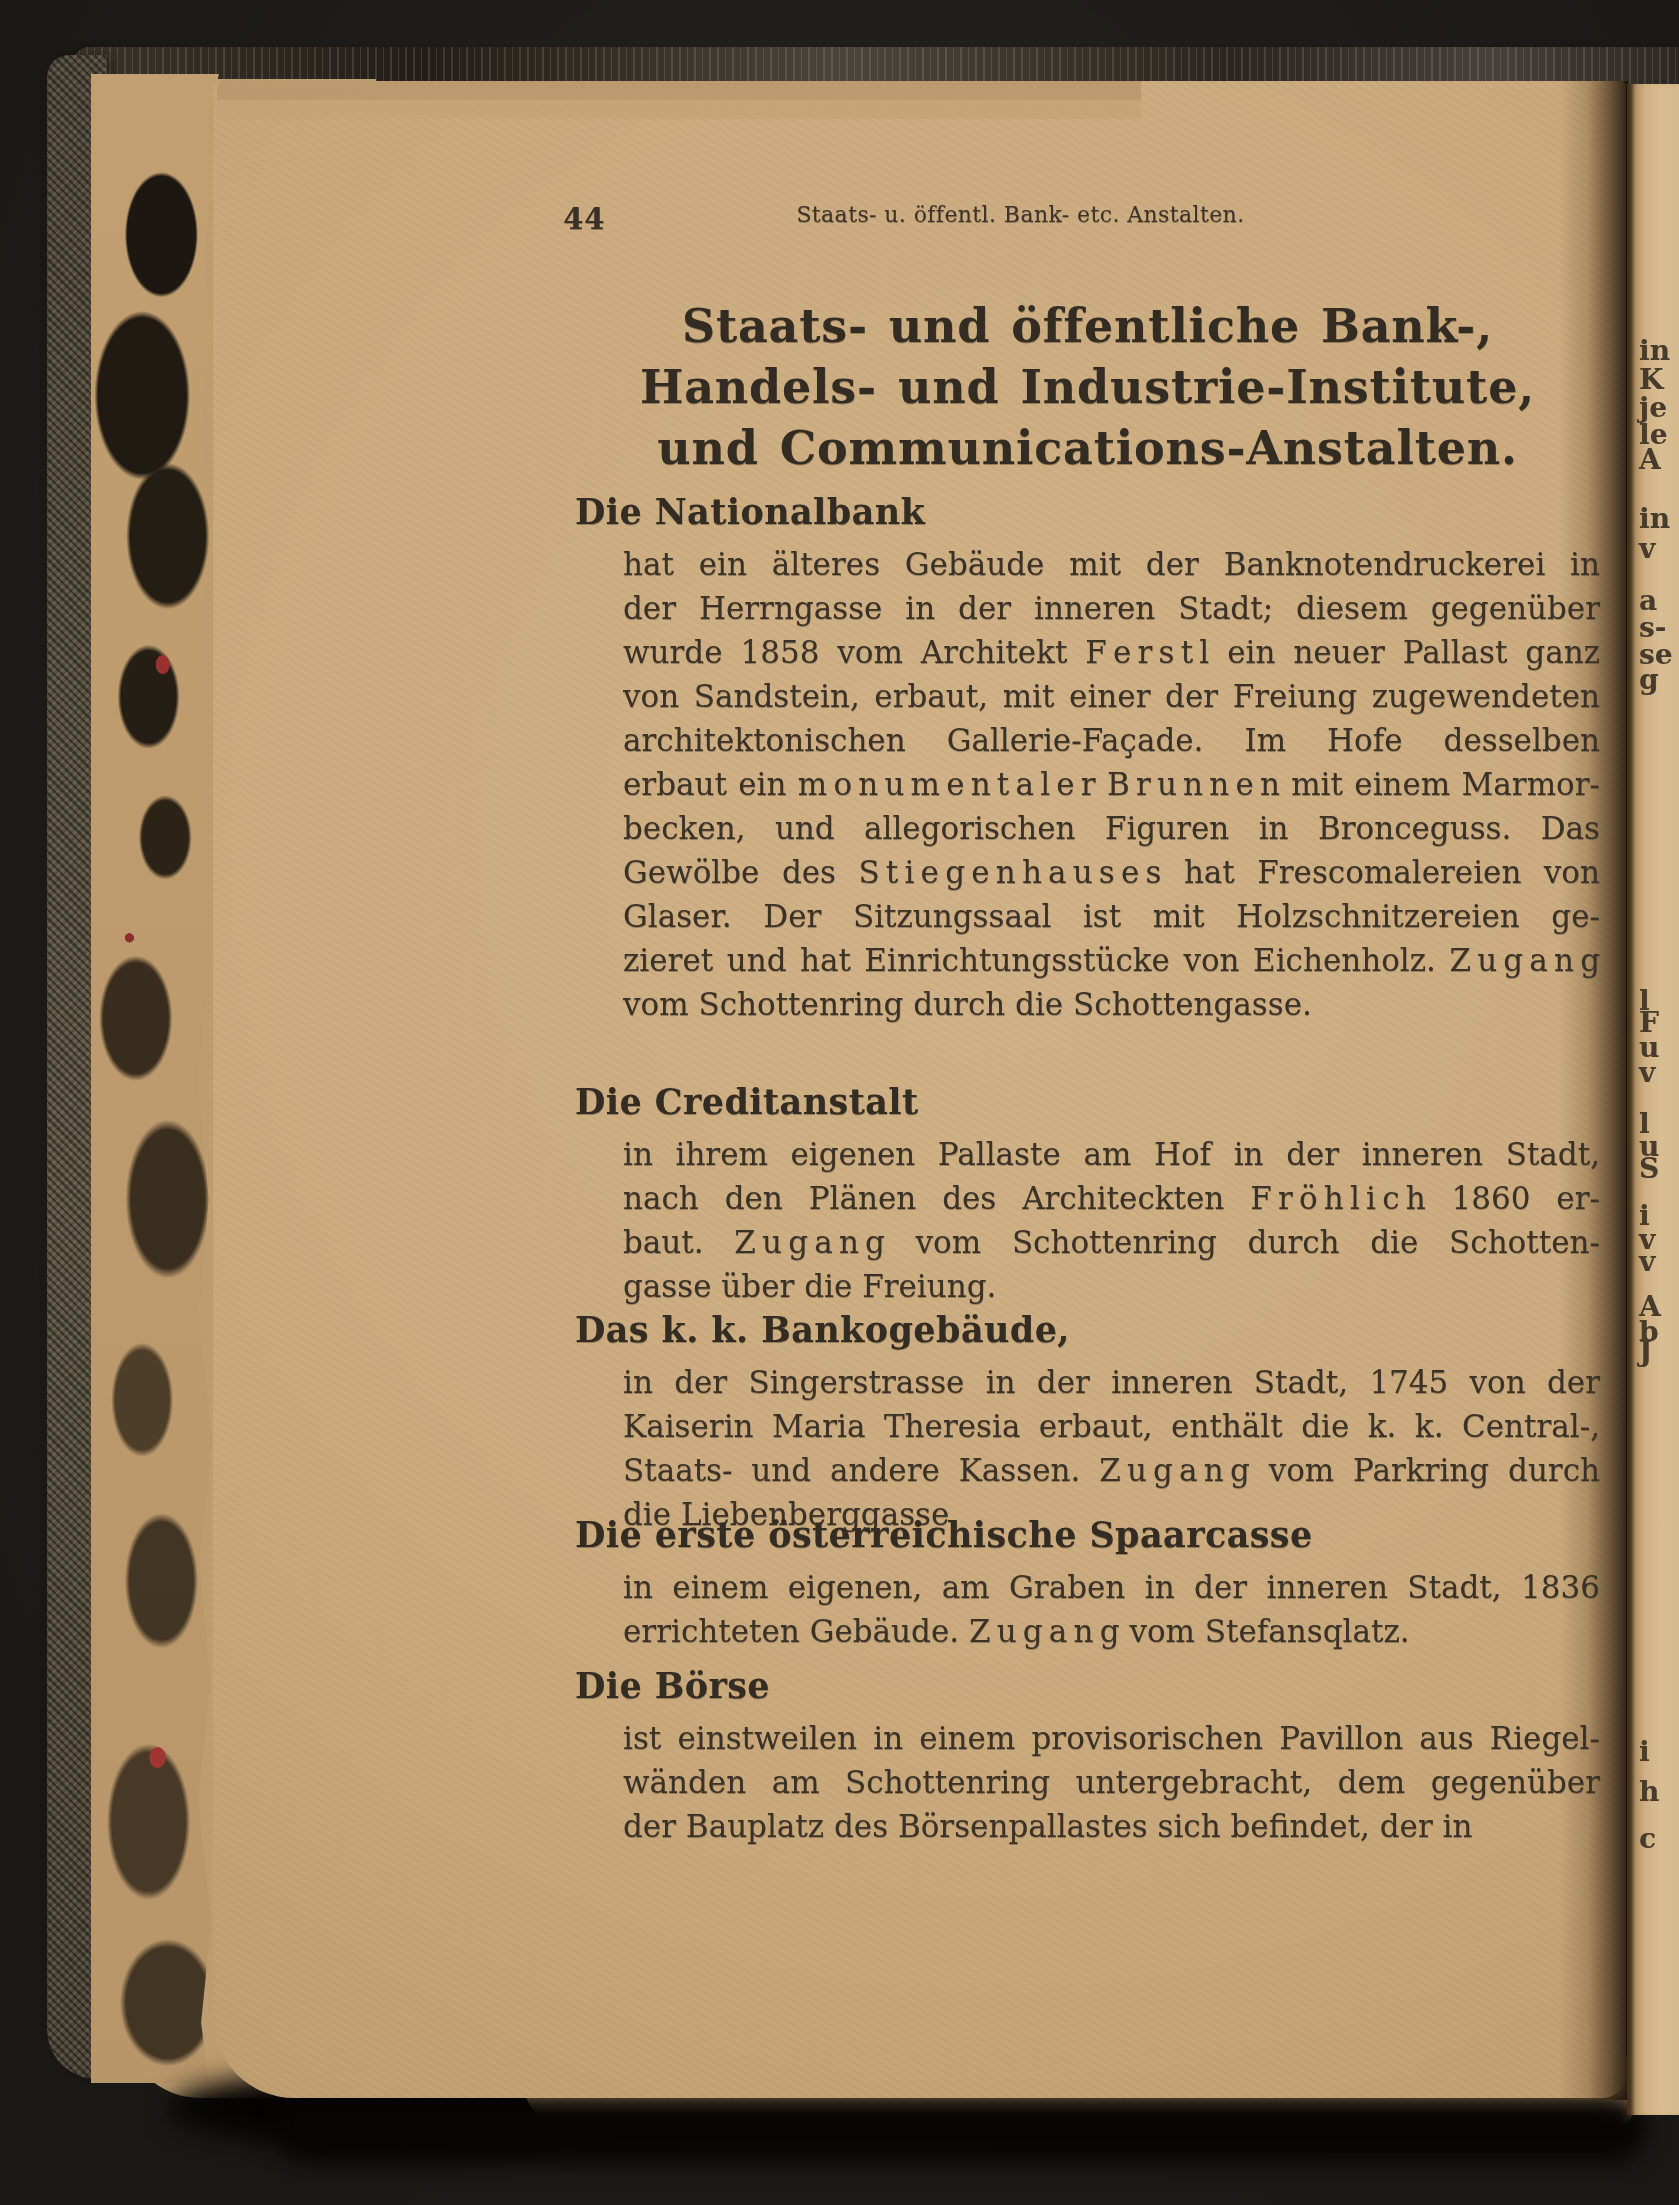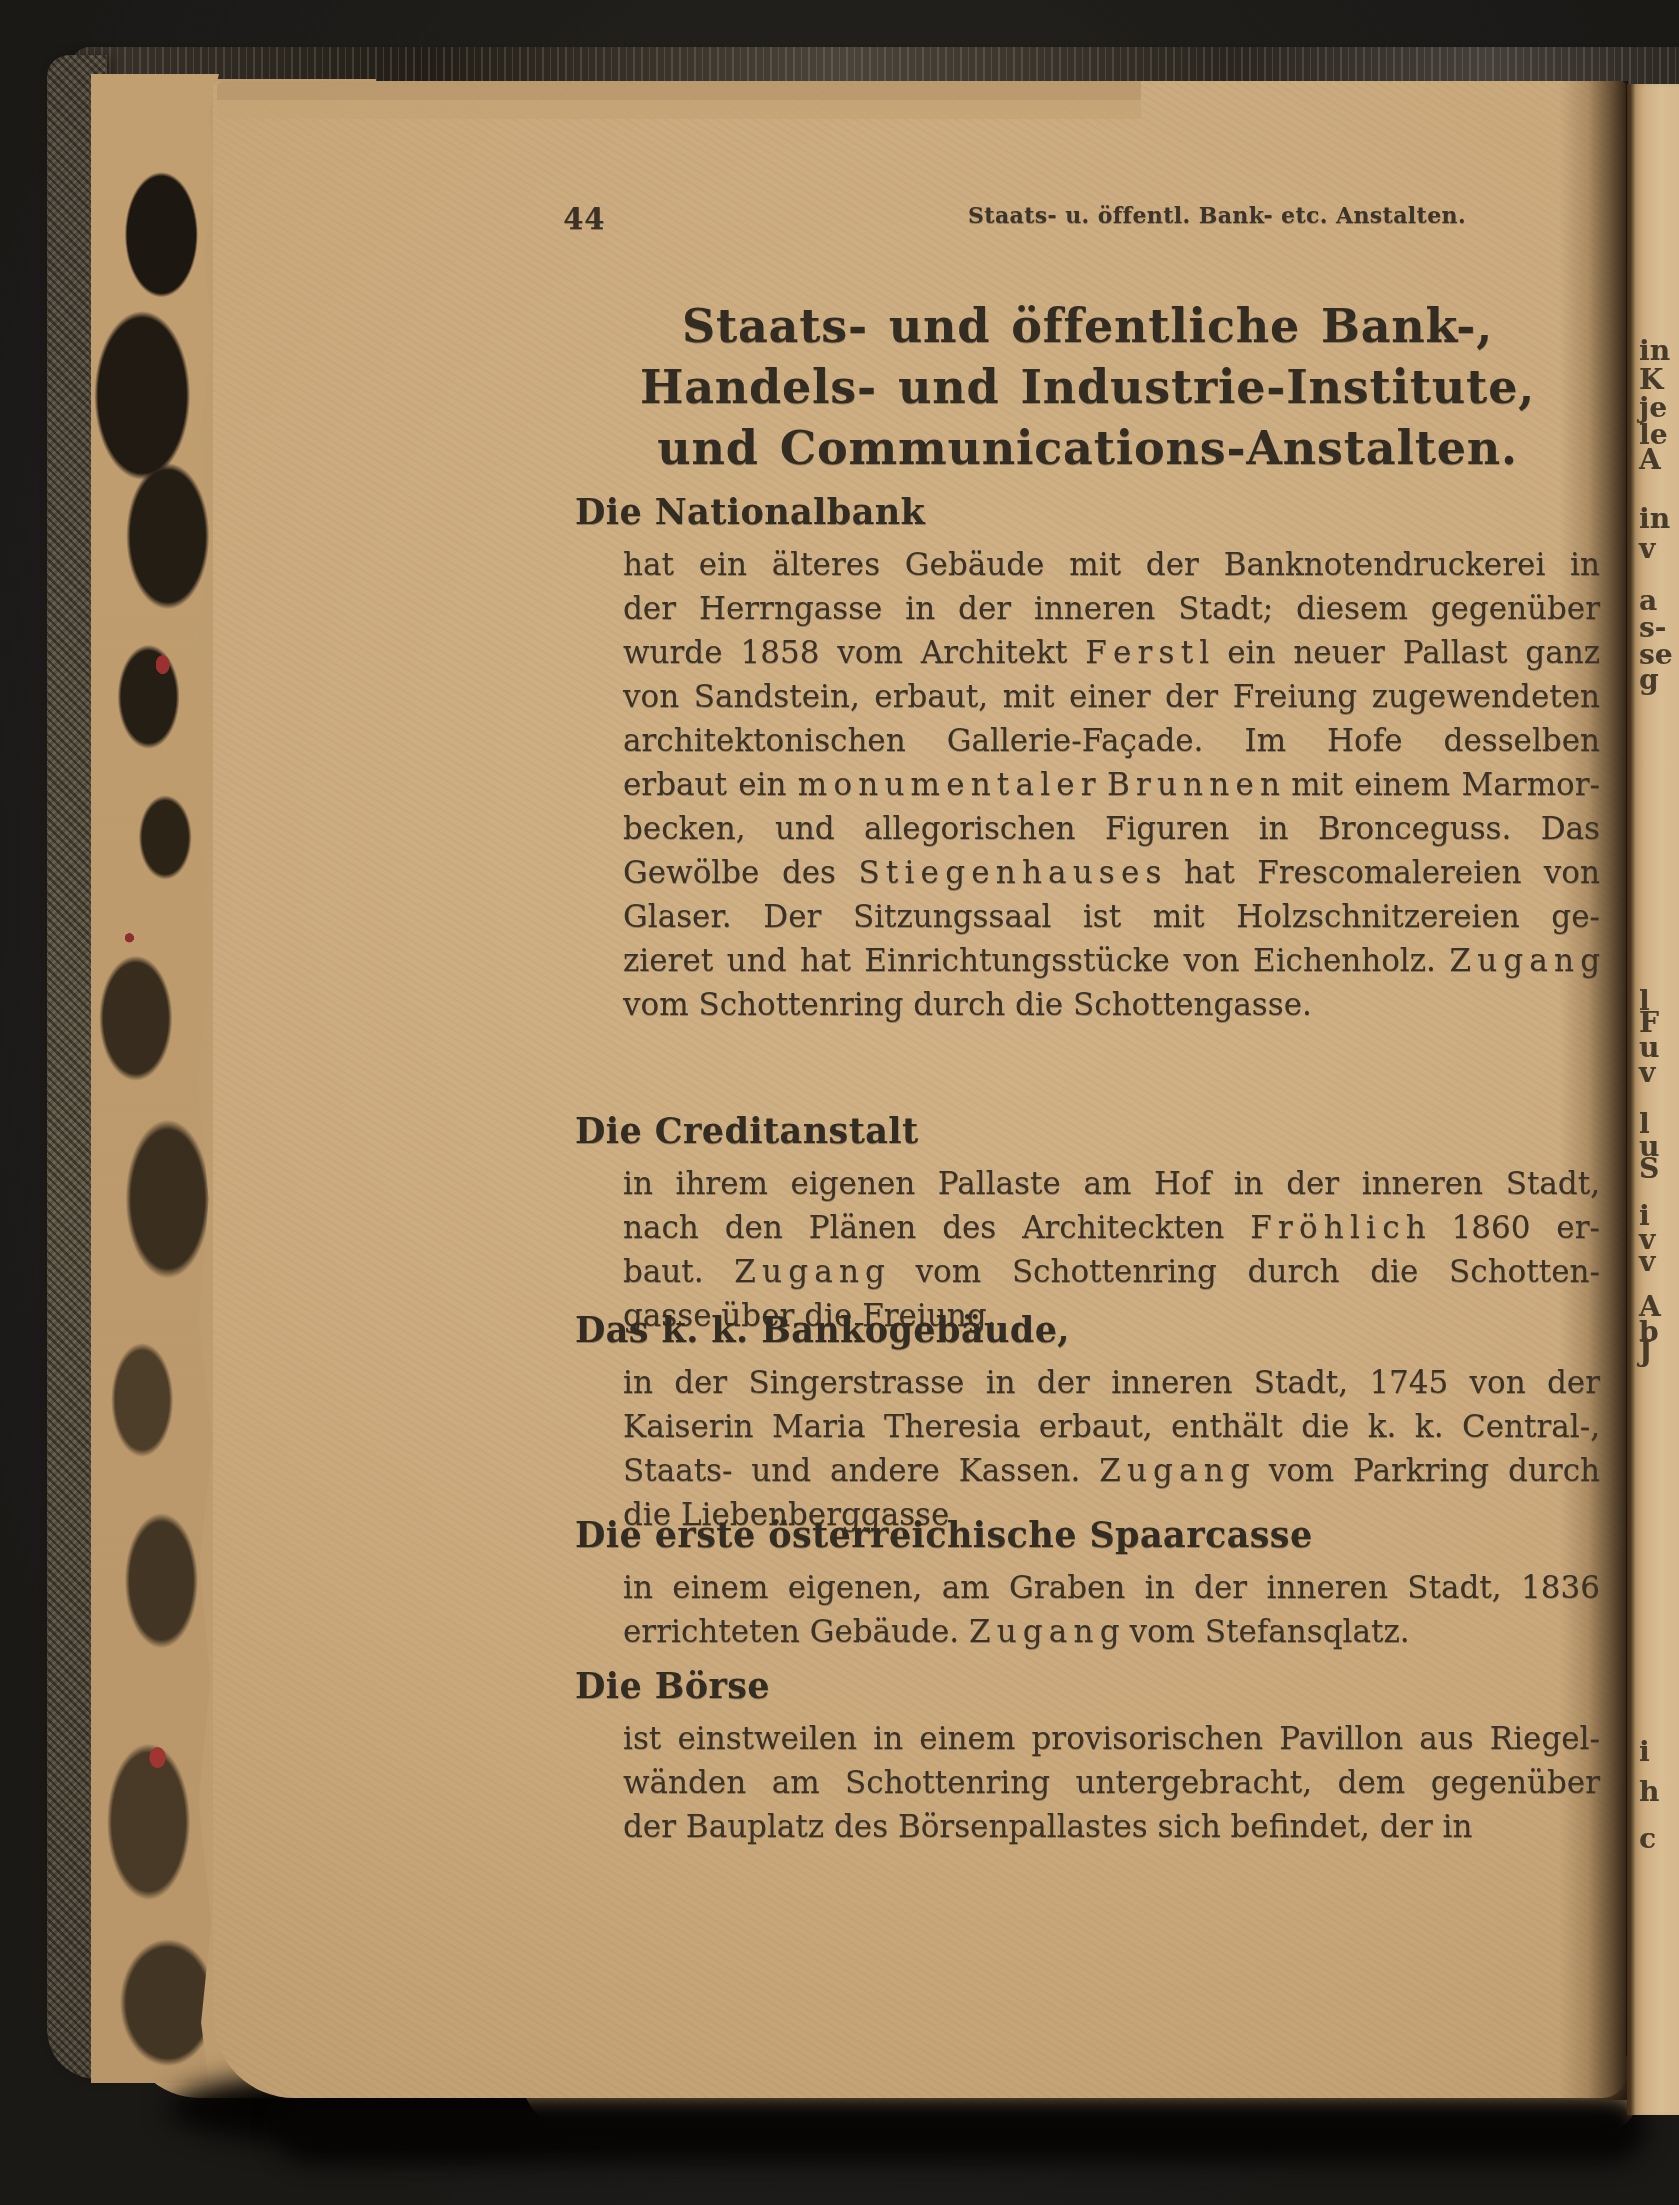--- a/index.html
+++ b/index.html
@@ -100,21 +100,21 @@
     left: 168px; top: 2068px; width: 470px; height: 81px;
     background: #050403; border-radius: 50%; filter: blur(13.4px);
   }
 
   
   .print { z-index: 6; color: #3a3127; text-shadow: 0.3px 0.5px 0.6px rgba(45,36,24,.35); }
   .pagehead { left: 575px; top: 202px; width: 1025px; height: 37px; }
   .pageno { position: absolute; left: -11.8px; top: 0; font-size: 29px; font-weight: 700; letter-spacing: 0.8px; }
   .running-header {
     width: 100%; box-sizing: border-box; padding-right: 134px;
-    text-align: right; font-size: 22px; font-weight: 700; letter-spacing: 0.4px;
+    text-align: center; font-size: 22px; font-weight: 400; letter-spacing: 0.4px;
     color: #3c332a;
   }
   .booktitle {
     left: 575px; top: 296px; width: 1025px;
     text-align: center; font-weight: 700;
     font-size: 46px; line-height: 61px; letter-spacing: 0.8px; word-spacing: 4.2px;
     color: #332c23;
   }
   .section { left: 575px; width: 1025px; }
   .sec-heading {
@@ -167,21 +167,21 @@
       <div class="tline">architektonischen Gallerie-Façade. Im Hofe desselben</div>
       <div class="tline">erbaut ein m o n u m e n t a l e r B r u n n e n mit einem Marmor-</div>
       <div class="tline">becken, und allegorischen Figuren in Bronceguss. Das</div>
       <div class="tline">Gewölbe des S t i e g e n h a u s e s hat Frescomalereien von</div>
       <div class="tline">Glaser. Der Sitzungssaal ist mit Holzschnitzereien ge-</div>
       <div class="tline">zieret und hat Einrichtungsstücke von Eichenholz. Z u g a n g</div>
       <div class="tline">vom Schottenring durch die Schottengasse.</div>
     </div>
 </div>
 
-<div class="abs print section" style="top:1109px">
+<div class="abs print section" style="top:1080px">
   <div class="sec-heading">Die Creditanstalt</div>
   <div class="tlines">
 
   <div class="tline">in ihrem eigenen Pallaste am Hof in der inneren Stadt,</div>
       <div class="tline">nach den Plänen des Architeckten F r ö h l i c h 1860 er-</div>
       <div class="tline">baut. Z u g a n g vom Schottenring durch die Schotten-</div>
       <div class="tline">gasse über die Freiung.</div>
     </div>
 </div>
 

